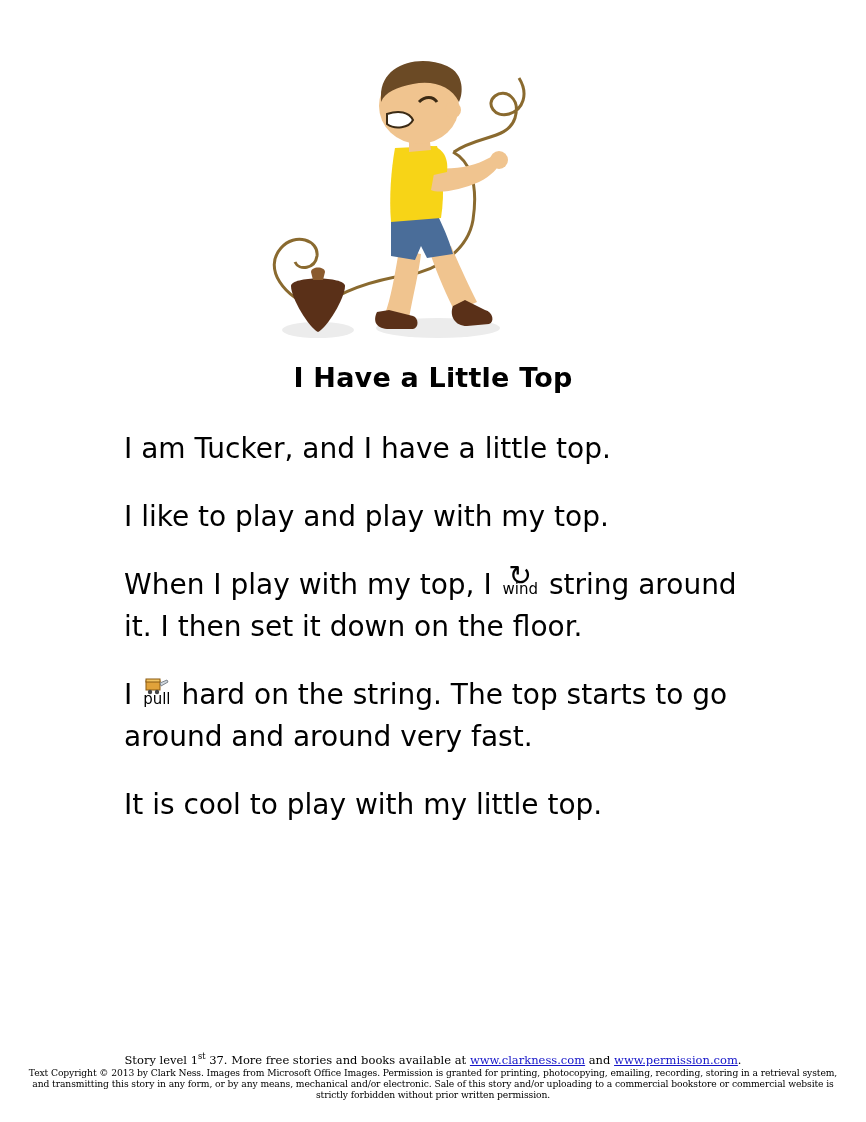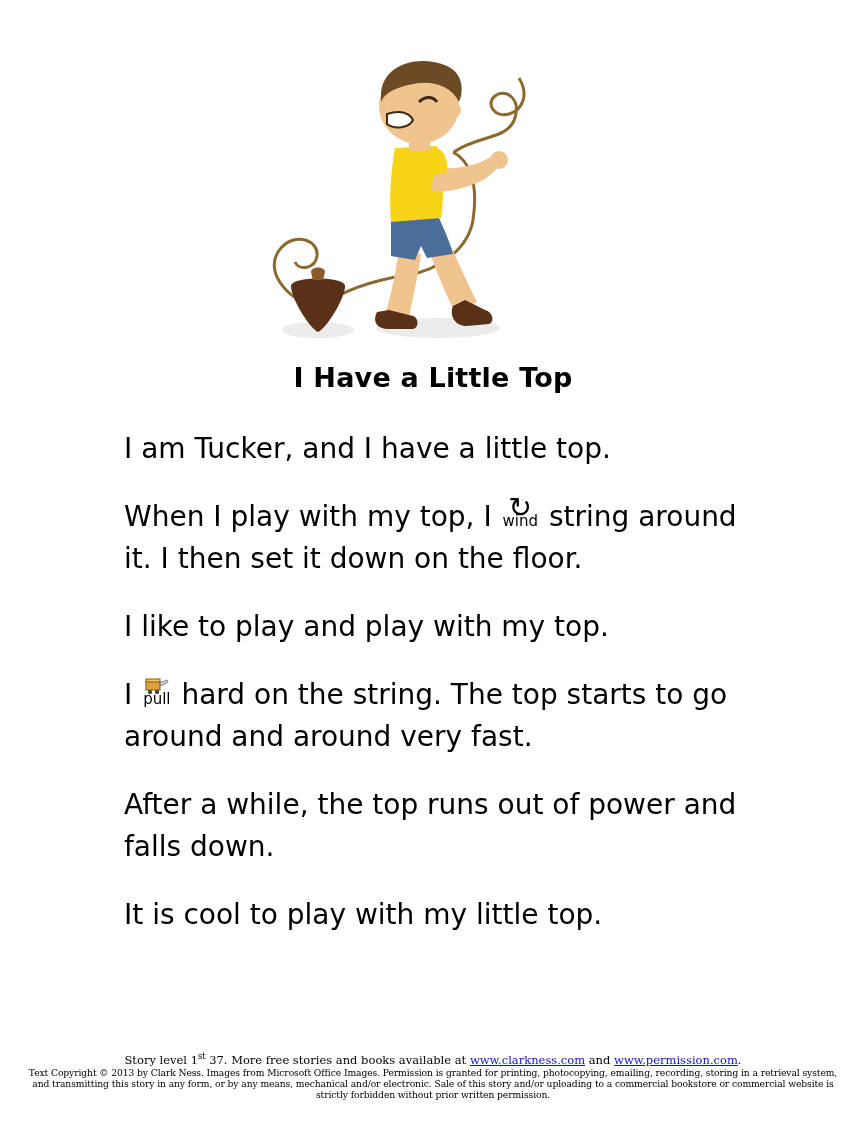--- a/index.html
+++ b/index.html
@@ -176,40 +176,37 @@
 
   <div class="title">I Have a Little Top</div>
 
   <div class="story">
 
     <p class="para">
       <span>I am Tucker, and I have a little top.</span>
     </p>
 
     <p class="para">
+      <span>I like to play and play with my top.</span>
+    </p>
+
+    <p class="para">
       <span>When I play with my top, I </span><span class="pict"><span class="glyph">↻</span><span class="sub">wind</span></span><span> string around it. I then set it down on the floor.</span>
-    </p>
-
-    <p class="para">
-      <span>I like to play and play with my top.</span>
     </p>
 
     <p class="para">
       <span>I </span><span class="pict"><span class="glyph"><svg width="26" height="20" viewBox="0 0 26 20" xmlns="http://www.w3.org/2000/svg" aria-hidden="true">
               <rect x="2" y="6" width="14" height="9" fill="#e0a23a" stroke="#8a5a12" stroke-width="1"></rect>
               <rect x="2" y="4" width="14" height="3" fill="#f2c463" stroke="#8a5a12" stroke-width="1"></rect>
               <path d="M16 8 L23 5 L24 7 L17 11 Z" fill="#cfd6dd" stroke="#7d848b" stroke-width="1"></path>
               <circle cx="6" cy="17" r="2.2" fill="#444"></circle>
               <circle cx="13" cy="17" r="2.2" fill="#444"></circle>
             </svg></span><span class="sub">pull</span></span><span> hard on the string. The top starts to go around and around very fast.</span>
     </p>
 
-    <p class="para">
-      <span>After a while, the top runs out of power and falls down.</span>
-    </p>
 
     <p class="para">
       <span>It is cool to play with my little top.</span>
     </p>
 
   </div>
 
   <div class="footer">
     <div class="line1">
       <span>Story level 1</span><span class="sup">st</span><span> 37. More free stories and books available at </span><a href="#">www.clarkness.com</a><span> and </span><a href="#">www.permission.com</a><span>.</span>

